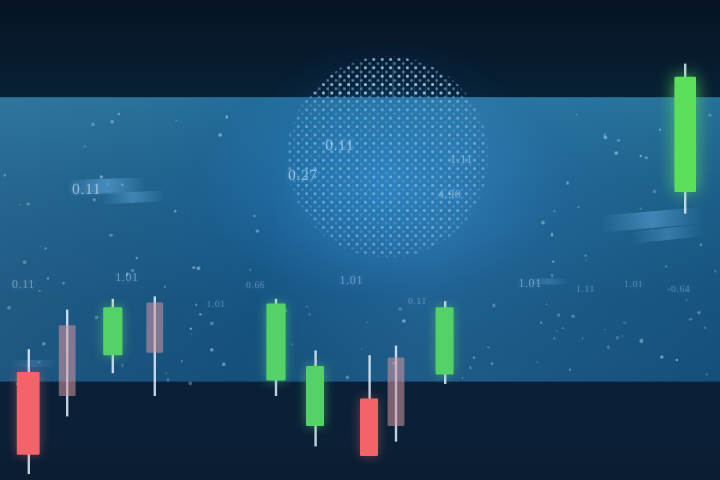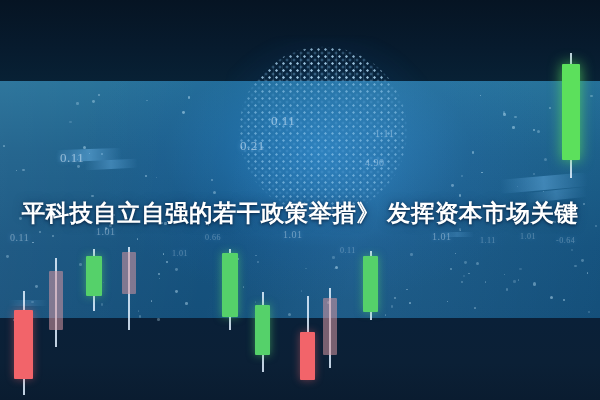--- a/index.html
+++ b/index.html
@@ -294,21 +294,21 @@
       <div class="streak" style="left: 56px; top: 149px; width: 66px; height: 12px; opacity: 0.55; transform: rotate(-2deg);"></div>
       <div class="streak" style="left: 84px; top: 160px; width: 54px; height: 9px; opacity: 0.45; transform: rotate(-3deg);"></div>
       <div class="streak" style="left: 500px; top: 176px; width: 88px; height: 14px; opacity: 0.5; transform: rotate(-5deg);"></div>
       <div class="streak" style="left: 525px; top: 190px; width: 62px; height: 10px; opacity: 0.38; transform: rotate(-6deg);"></div>
       <div class="streak" style="left: 8px; top: 300px; width: 40px; height: 6px; opacity: 0.25; transform: rotate(0deg);"></div>
       <div class="streak" style="left: 440px; top: 232px; width: 34px; height: 5px; opacity: 0.28; transform: rotate(0deg);"></div>
     </div>
   <div id="ticker-layer">
       <div class="tick" style="left: 60px; top: 150px;">0.11</div>
       <div class="tick" style="left: 271px; top: 113px;">0.11</div>
-      <div class="tick" style="left: 240px; top: 138px;">0.21</div>
+      <div class="tick" style="left: 240px; top: 138px;">0.27</div>
       <div class="tick sm" style="left: 375px; top: 128px;">1.11</div>
       <div class="tick sm" style="left: 365px; top: 157px;">4.90</div>
       <div class="tick sm" style="left: 96px; top: 226px;">1.01</div>
       <div class="tick sm" style="left: 10px; top: 232px;">0.11</div>
       <div class="tick sm" style="left: 283px; top: 229px;">1.01</div>
       <div class="tick sm" style="left: 432px; top: 231px;">1.01</div>
       <div class="tick xs" style="left: 480px; top: 236px;">1.11</div>
       <div class="tick xs" style="left: 520px; top: 232px;">1.01</div>
       <div class="tick xs" style="left: 556px; top: 236px;">-0.64</div>
       <div class="tick xs" style="left: 205px; top: 233px;">0.66</div>
@@ -351,15 +351,14 @@
       <div class="candle up" style="left: 363px; top: 251px; width: 15px; height: 69px;">
         <div class="wick"></div>
         <div class="body" style="top: 5px; height: 56px;"></div>
       </div>
       <div class="candle up bright" style="left: 562px; top: 53px; width: 18px; height: 125px;">
         <div class="wick"></div>
         <div class="body" style="top: 11px; height: 96px;"></div>
       </div>
     </div>
 
-  <div class="headline" id="line2">平科技自立自强的若干政策举措》 发挥资本市场关键</div>
 
 </div>
 
 </body></html>

